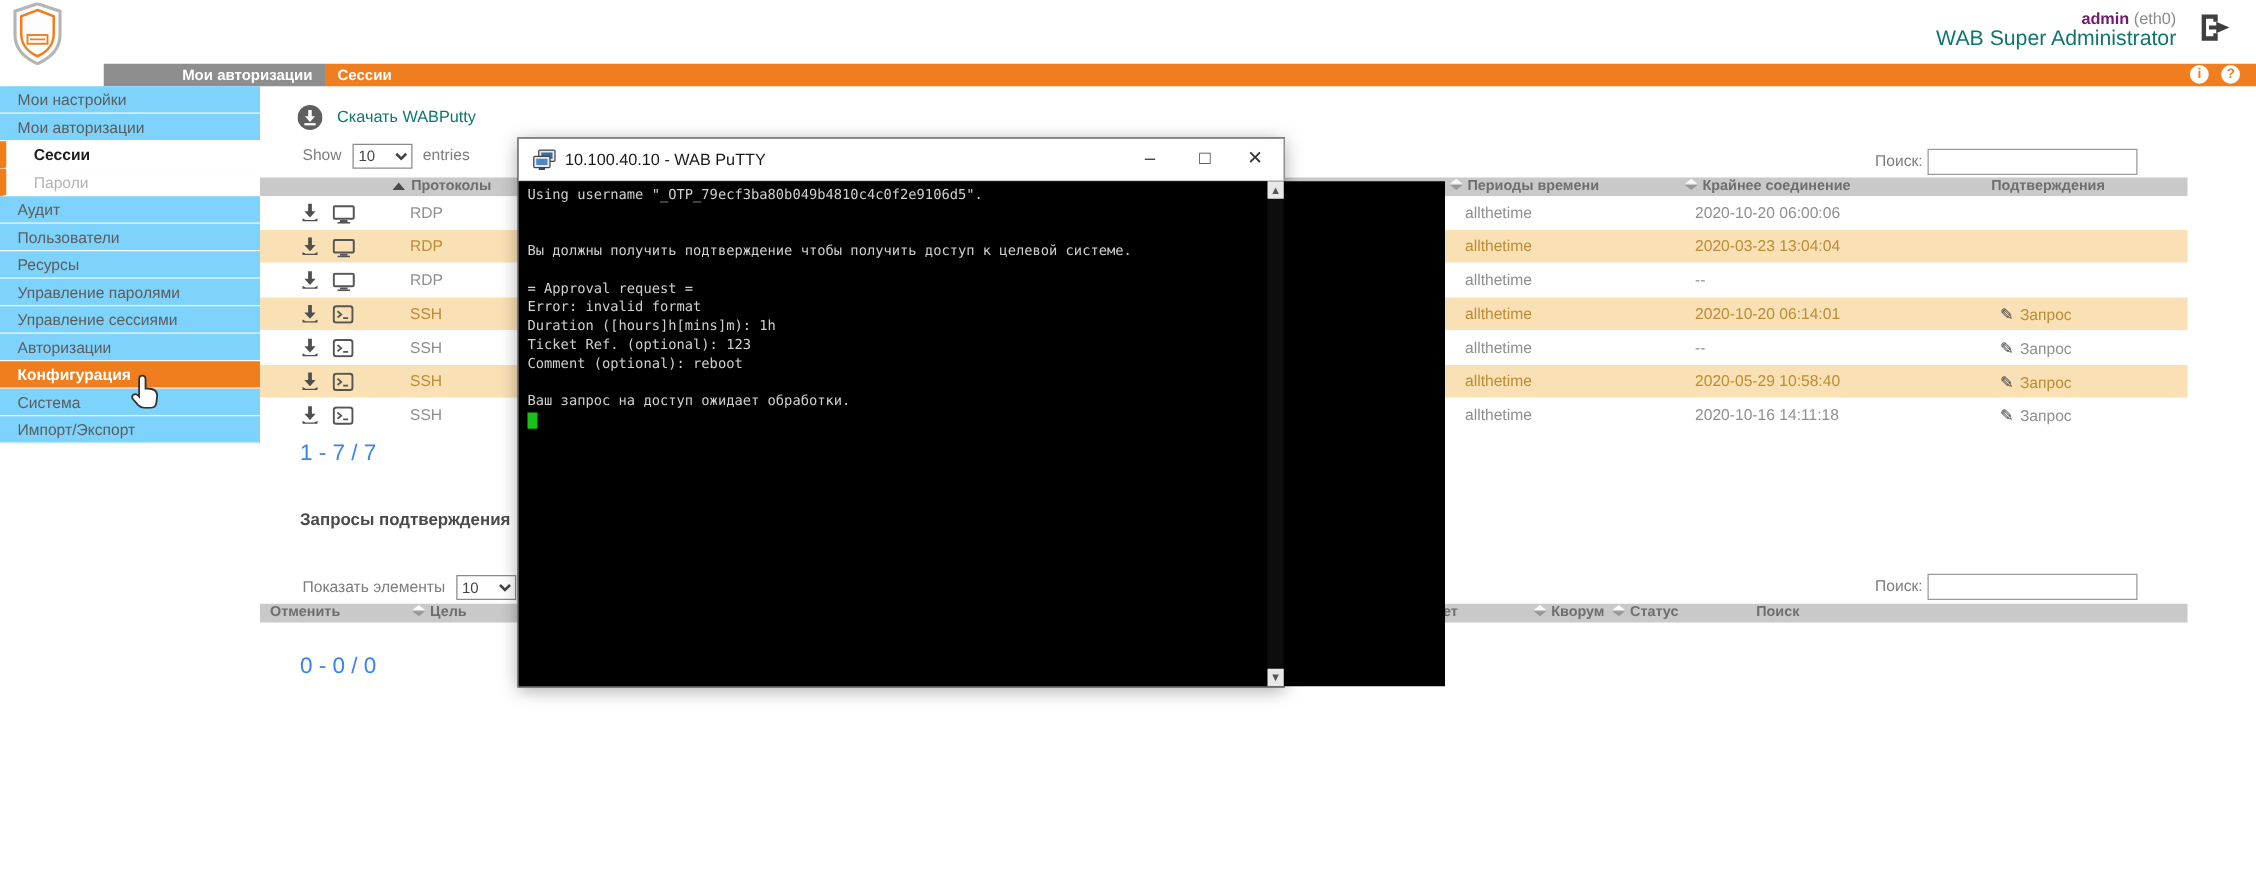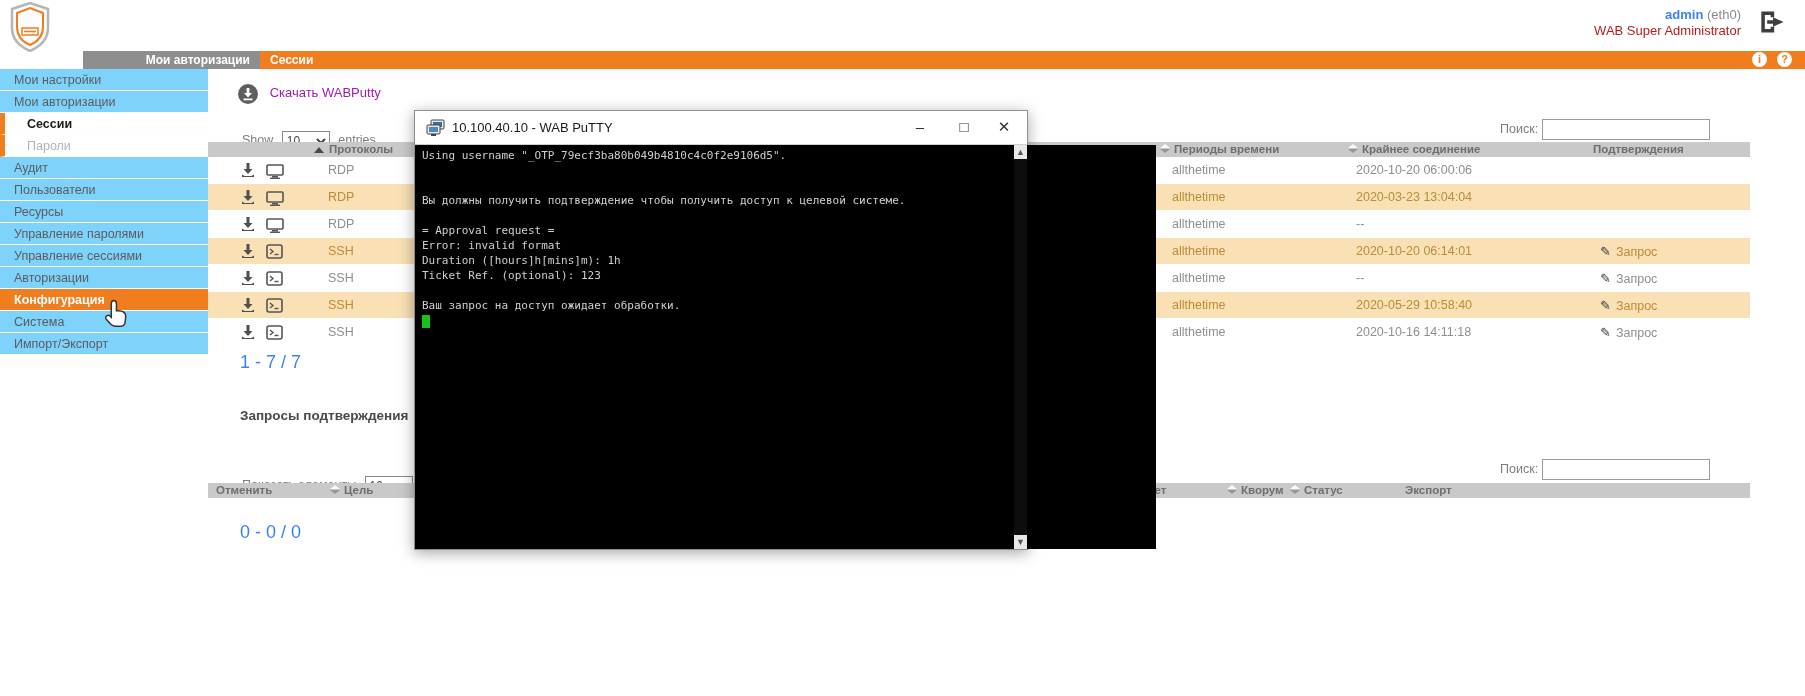--- a/index.html
+++ b/index.html
@@ -4,22 +4,22 @@
 <style>
   *{margin:0;padding:0;box-sizing:border-box}
   html,body{width:1805px;height:696px}
   body{font-family:"Liberation Sans",sans-serif;background:#fff;position:relative;overflow:hidden;color:#555}
   .abs{position:absolute}
 
   
   .topbar{position:absolute;left:0;top:0;width:1805px;height:51px;background:#fff}
   .userbox{position:absolute;right:64px;top:7px;text-align:right;line-height:16px}
   .userbox .u1{font-size:13px;color:#8a8a8a}
-  .userbox .u1 b{color:#3b82f6;font-weight:bold}
-  .userbox .u2{font-size:13px;color:#b91c1c}
+  .userbox .u1 b{color:#701a75;font-weight:bold}
+  .userbox .u2{font-size:17px;color:#0f766e}
   .logout{position:absolute;right:18px;top:10px;width:28px;height:24px;cursor:pointer}
 
   
   .tabbar{position:absolute;left:0;top:51px;width:1805px;height:18px}
   .tab-gray{position:absolute;left:83px;top:0;width:177px;height:18px;background:#8e8e8e;color:#fff;
     font-size:12px;font-weight:bold;text-align:right;padding:2px 10px 0 0}
   .tab-orange{position:absolute;left:260px;top:0;width:1545px;height:18px;background:#f07d1e;color:#fff;
     font-size:12px;font-weight:bold;padding:2px 0 0 10px}
   .bar-ico{position:absolute;top:1px;width:15px;height:15px;border-radius:50%;background:#fff;color:#f07d1e;
     font-size:11px;font-weight:bold;text-align:center;line-height:15px;cursor:pointer}
@@ -28,25 +28,25 @@
   .sidebar{position:absolute;left:0;top:69px;width:208px}
   .sb{height:22px;background:#7dd3fc;border-bottom:1px solid #fdfdfd;font-size:12.5px;color:#5c5c5c;
     padding:4px 0 0 14px;cursor:pointer;white-space:nowrap}
   .sb.sub{background:#fff;border-left:5px solid #f07d1e;padding-left:22px}
   .sb.sub.on{font-weight:bold;color:#1c1c1c}
   .sb.sub.dim{color:#b3b3b3}
   .sb.active{background:#f07d1e;color:#fff;font-weight:bold}
   .cursor-hand{position:absolute;left:104px;top:299px;z-index:30;pointer-events:none}
 
   
-  .dl-btn{position:absolute;left:238px;top:84px;height:22px;font-size:13px;color:#a21caf;cursor:pointer}
+  .dl-btn{position:absolute;left:238px;top:84px;height:22px;font-size:13px;color:#0f766e;cursor:pointer}
   .dl-btn svg{vertical-align:middle;margin-right:8px}
   .show-row{position:absolute;left:242px;top:115px;font-size:12.5px;color:#7d7d7d}
   select.psize{width:48px;height:20px;font-size:12px;color:#444;border:1px solid #8a8a8a;background:#fff;
-    margin:16px 5px;vertical-align:middle;font-family:"Liberation Sans",sans-serif}
+    margin:0 5px;vertical-align:middle;font-family:"Liberation Sans",sans-serif}
 
   
   .thead{position:absolute;left:208px;width:1542px;height:15px;background:#c9c9c9}
   .hcell{position:absolute;top:1px;font-size:11.5px;font-weight:bold;color:#6e6e6e;white-space:nowrap}
   .sort{display:inline-block;width:10px;height:9px;position:relative;margin-right:4px}
   .sort:before{content:"";position:absolute;left:0;top:0;border-left:5px solid transparent;border-right:5px solid transparent;border-bottom:4px solid #fafafa}
   .sort:after{content:"";position:absolute;left:0;top:5px;border-left:5px solid transparent;border-right:5px solid transparent;border-top:4px solid #979797}
   .sort-asc{display:inline-block;width:0;height:0;border-left:5px solid transparent;border-right:5px solid transparent;border-bottom:6px solid #4a4a4a;margin-right:5px}
   .trow{position:absolute;left:208px;width:1542px;height:27px;background:#fff;border-bottom:1px solid #fff}
   .trow.alt{background:#f9e0b5}
@@ -265,21 +265,21 @@
 <div class="searchbox" style="left:1500px;top:459px">
   <span>Поиск:</span><input type="text" style="">
 </div>
 
 <div class="thead" style="top:483px">
   <div class="hcell" style="left:8px"><span>Отменить</span></div>
   <div class="hcell" style="left:122px"><span class="sort"></span><span>Цель</span></div>
   <div class="hcell" style="left:927px"><span>Тикет</span></div>
   <div class="hcell" style="left:1019px"><span class="sort"></span><span>Кворум</span></div>
   <div class="hcell" style="left:1082px"><span class="sort"></span><span>Статус</span></div>
-  <div class="hcell" style="left:1197px"><span>Экспорт</span></div>
+  <div class="hcell" style="left:1197px"><span>Поиск</span></div>
 </div>
 
 <div class="abs pager" style="left:240px;top:522px">0 - 0 / 0</div>
 
 <div class="putty">
   <div class="ptitle">
     <svg class="abs" style="left:11px;top:8px" width="19" height="18" viewBox="0 0 19 18">
       <rect x="5" y="1" width="13" height="9" rx="1" fill="#e8e8e8" stroke="#444" stroke-width="1"></rect>
       <rect x="7" y="3" width="9" height="5" fill="#3b6ea5"></rect>
       <rect x="1" y="6" width="13" height="9" rx="1" fill="#e8e8e8" stroke="#444" stroke-width="1"></rect>
@@ -295,20 +295,21 @@
     <div class="tlines">
       <div class="tline">Using username "_OTP_79ecf3ba80b049b4810c4c0f2e9106d5".</div>
       <div class="tline"></div>
       <div class="tline"></div>
       <div class="tline">Вы должны получить подтверждение чтобы получить доступ к целевой системе.</div>
       <div class="tline"></div>
       <div class="tline">= Approval request =</div>
       <div class="tline">Error: invalid format</div>
       <div class="tline">Duration ([hours]h[mins]m): 1h</div>
       <div class="tline">Ticket Ref. (optional): 123</div>
+      <div class="tline">Comment (optional): reboot</div>
       <div class="tline"></div>
       <div class="tline">Ваш запрос на доступ ожидает обработки.</div>
       <div class="cursor-block"></div>
     </div>
   </div>
   <div class="pscroll">
     <div class="parrow" style="top:0">▲</div>
     <div class="parrow" style="bottom:0">▼</div>
   </div>
 </div>

